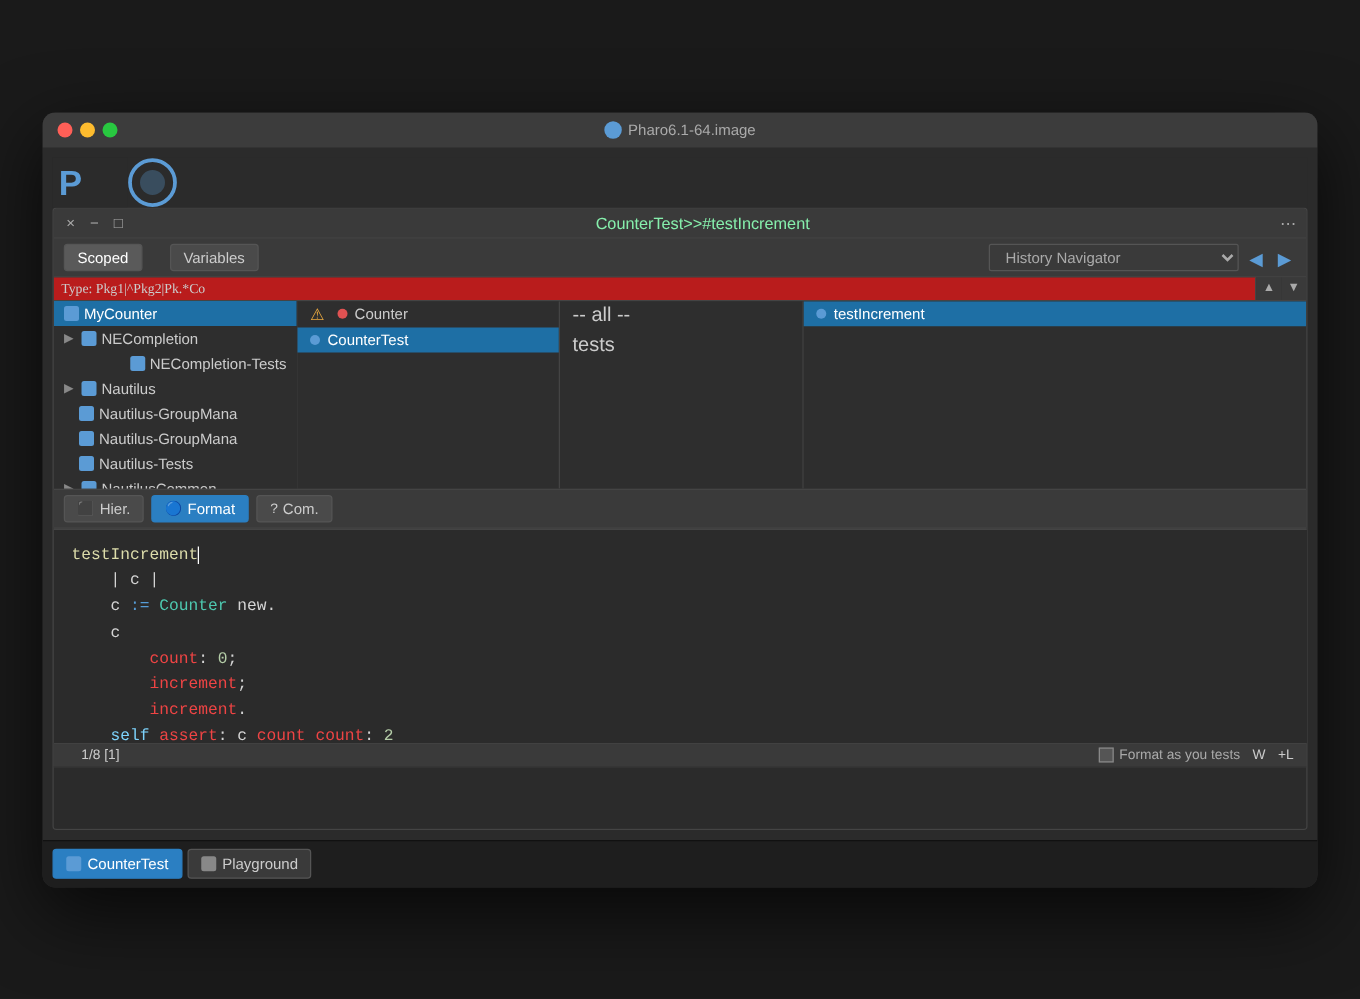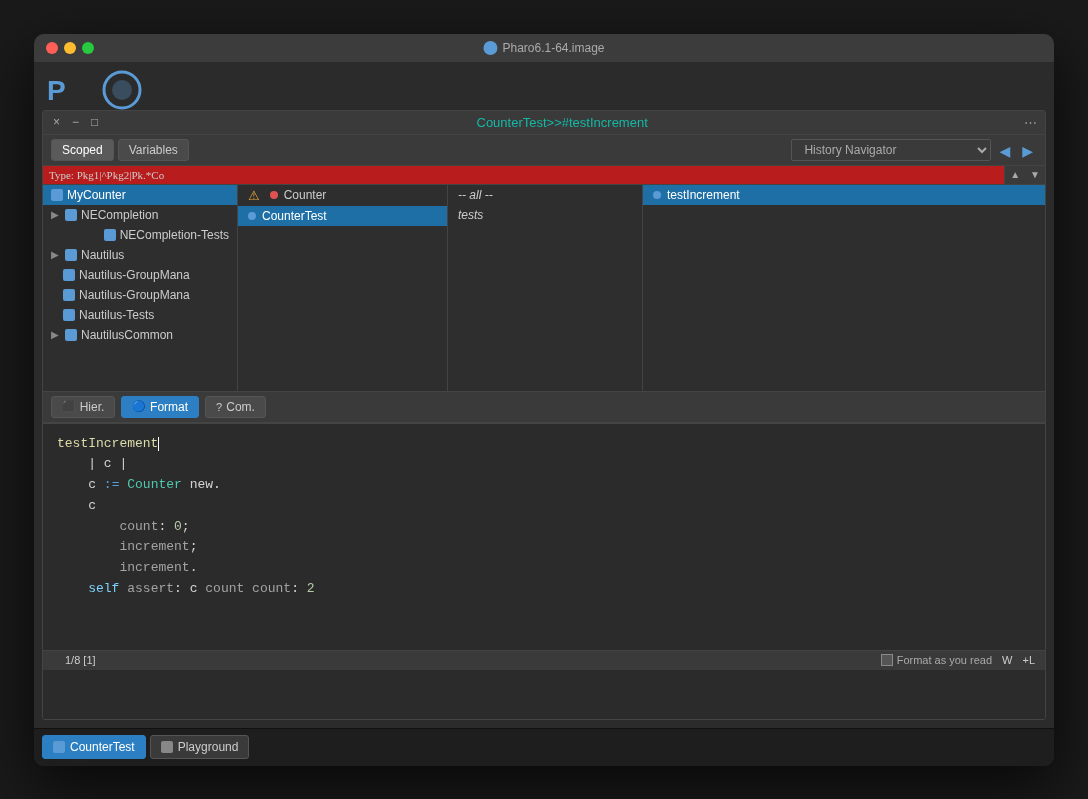--- a/index.html
+++ b/index.html
@@ -13,21 +13,21 @@
       overflow: hidden;
       display: flex;
       flex-direction: column;
       align-items: center;
       justify-content: center;
     }
 
     
     .window {
       width: 1020px;
-      height: 732px;
+      height: 620px;
       background: #2b2b2b;
       border-radius: 10px;
       box-shadow: 0 20px 60px rgba(0,0,0,0.7);
       display: flex;
       flex-direction: column;
       overflow: hidden;
       position: relative;
     }
 
     
@@ -114,36 +114,36 @@
       display: flex;
       gap: 8px;
     }
     .btn-control {
       color: #aaa;
       font-size: 12px;
       cursor: pointer;
       padding: 0 2px;
     }
     .browser-title {
-      color: #14b8a6;
+      color: #86efac;
       font-size: 13px;
       font-weight: 500;
     }
     .browser-close-btn {
       color: #aaa;
       cursor: pointer;
     }
 
     
     .toolbar {
       background: #3a3a3a;
       padding: 4px 8px;
       display: flex;
       align-items: center;
-      gap: 4px;
+      gap: 22px;
       border-bottom: 1px solid #444;
       flex-shrink: 0;
     }
     .tab-btn {
       padding: 3px 10px;
       border-radius: 3px;
       font-size: 12px;
       cursor: pointer;
       border: 1px solid #555;
       background: #4a4a4a;
@@ -283,24 +283,23 @@
 
     
     .panel-protocols {
       width: 195px;
       border-right: 1px solid #444;
       background: #2e2e2e;
       flex-shrink: 0;
     }
     .protocol-item {
       padding: 3px 10px;
-      font-size: 12px;
-      cursor: pointer;
-      color: #ccc;
-      font-style: italic;
+      font-size: 16px;
+      cursor: pointer;
+      color: #ccc;
     }
 
     
     .panel-methods {
       flex: 1;
       background: #2e2e2e;
     }
     .method-item {
       padding: 3px 10px;
       font-size: 12px;
@@ -372,21 +371,21 @@
     @keyframes blink { 0%,50% { opacity: 1; } 51%,100% { opacity: 0; } }
 
     
     .kw-blue { color: #569cd6; }
     .kw-method { color: #dcdcaa; }
     .kw-white { color: #d4d4d4; }
     .kw-green { color: #4ec9b0; }
     .kw-num { color: #b5cea8; }
     .kw-self { color: #7dd3fc; }
     .kw-pipe { color: #d4d4d4; }
-    .kw-msg { color: #a3a3a3; margin-top: 12px; }
+    .kw-msg { color: #ef4444; margin-top: 12px; }
 
     
     .status-bar {
       background: #3a3a3a;
       padding: 3px 10px;
       display: flex;
       align-items: center;
       gap: 10px;
       border-top: 1px solid #444;
       flex-shrink: 0;
@@ -621,21 +620,21 @@
           <div class="code-line">        <span class="kw-msg">count</span><span class="kw-white">: </span><span class="kw-num">0</span><span class="kw-white">;</span></div>
           <div class="code-line">        <span class="kw-msg">increment</span><span class="kw-white">;</span></div>
           <div class="code-line">        <span class="kw-msg">increment</span><span class="kw-white">.</span></div>
           <div class="code-line">    <span class="kw-self">self</span><span class="kw-white"> </span><span class="kw-msg">assert</span><span class="kw-white">: c </span><span class="kw-msg">count</span><span class="kw-white"> </span><span class="kw-msg">count</span><span class="kw-white">: </span><span class="kw-num">2</span></div>
         </div>
 
         <div class="status-bar">
           <span class="position">1/8 [1]</span>
           <div class="format-checkbox">
             <span class="checkbox-box checked"></span>
-            <span>Format as you read</span>
+            <span>Format as you tests</span>
           </div>
           <span class="status-w">W</span>
           <span class="status-l">+L</span>
         </div>
 
         <div class="bottom-area"></div>
 
       </div>
     </div>
 

